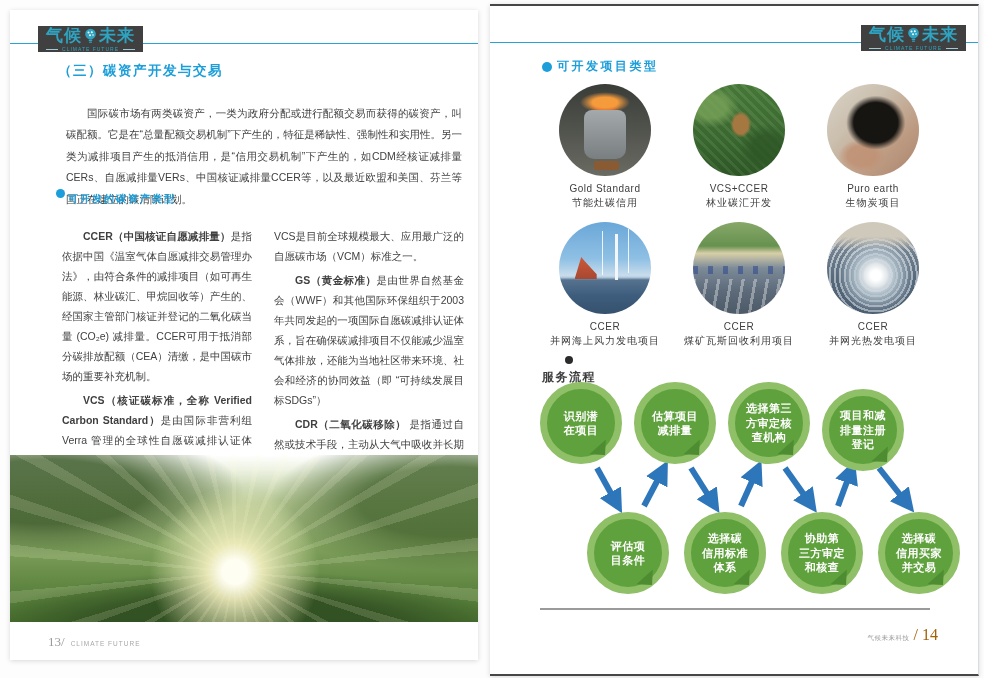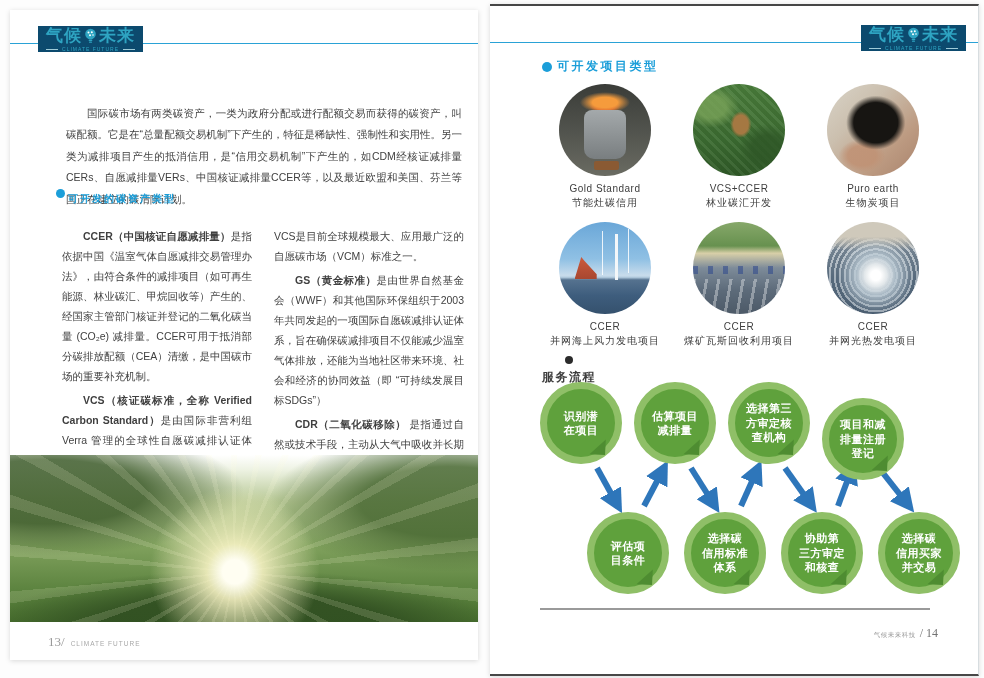--- a/index.html
+++ b/index.html
@@ -10,21 +10,21 @@
     color:#3f3f3f;
   }
   .page{position:absolute;background:#ffffff;box-shadow:0 1px 5px rgba(0,0,0,.15);}
   .page-left{left:10px;top:10px;width:468px;height:650px;}
   .page-right{left:490px;top:4px;width:488px;height:668px;border-top:2px solid #474747;border-bottom:2px solid #474747;border-right:1px solid #d7dde0;}
 
   
   .rule{position:absolute;left:0;right:0;height:1px;background:#2aa2d6;}
   .page-left .rule{top:33px;}
   .page-right .rule{top:36px;}
-  .logo{position:absolute;background:#0c4a6e;padding:0 8px;text-align:center;}
+  .logo{position:absolute;background:#404040;padding:0 8px;text-align:center;}
   .page-left .logo{left:28px;top:16px;}
   .page-right .logo{right:12px;top:19px;}
   .logo-main{display:flex;align-items:center;gap:2px;font-size:17px;font-weight:bold;color:#2ea4c2;letter-spacing:1px;line-height:20px;}
   .logo-sub{display:flex;align-items:center;justify-content:center;gap:4px;color:#2ea4c2;}
   .logo-sub i{display:block;width:12px;height:1px;background:#9fcbd8;}
   .logo-sub span{font-size:5px;letter-spacing:1px;font-style:normal;}
 
   
   .h1{position:absolute;left:48px;top:52px;font-size:13.5px;font-weight:bold;color:#1b9ed9;letter-spacing:1.5px;}
   .intro{position:absolute;left:48px;right:16px;top:82px;font-size:10.5px;line-height:21.5px;text-align:justify;text-indent:2em;margin-left:8px;}
@@ -101,21 +101,21 @@
     background:#5fa13c;border:7px solid #8fbf67;box-sizing:border-box;
     display:flex;align-items:center;justify-content:center;text-align:center;
     color:#fff;font-weight:bold;font-size:11px;line-height:14.5px;letter-spacing:.5px;
   }
   .fc span{white-space:pre-line;}
   .fc::after{content:"";position:absolute;bottom:-9px;right:-1px;width:0;height:0;
     border:11px solid transparent;border-top-color:#4e8c31;transform:rotate(-42deg);}
   .divider-r{position:absolute;left:50px;right:48px;top:602px;height:2px;background:#9a9a9a;}
   .footer-r{position:absolute;right:40px;top:620px;display:flex;align-items:baseline;gap:4px;color:#9a9a9a;}
   .footer-r .brand{font-size:6.5px;letter-spacing:.5px;}
-  .footer-r .num{font-size:12px;font-family:"Liberation Serif","DejaVu Serif",serif;color:#737373;}
+  .footer-r .num{font-size:16px;font-family:"Liberation Serif","DejaVu Serif",serif;color:#a16207;}
 </style>
 </head>
 <body>
 
 <div class="page page-left">
   <div class="rule"></div>
   <div class="logo">
     <div class="logo-main">
       <span>气候</span>
       <svg width="13" height="16" viewBox="0 0 13 16">
@@ -129,20 +129,21 @@
       </svg>
       <span>未来</span>
     </div>
     <div class="logo-sub">
       <i></i>
         <span>CLIMATE FUTURE</span>
         <i></i>
     </div>
   </div>
 
+  <div class="h1">（三）碳资产开发与交易</div>
   <p class="intro">国际碳市场有两类碳资产，一类为政府分配或进行配额交易而获得的碳资产，叫碳配额。它是在“总量配额交易机制”下产生的，特征是稀缺性、强制性和实用性。另一类为减排项目产生的抵消信用，是“信用交易机制”下产生的，如CDM经核证减排量CERs、自愿减排量VERs、中国核证减排量CCER等，以及最近欧盟和美国、芬兰等国正在建立的碳清除计划。</p>
 
   <div class="sec-head sh-assets">
     <span class="dot"></span>
     <span>可开发的碳资产类型</span>
   </div>
 
   <div class="cols">
     <div class="col">
       <p><b>CCER（中国核证自愿减排量）</b><span>是指依据中国《温室气体自愿减排交易管理办法》，由符合条件的减排项目（如可再生能源、林业碳汇、甲烷回收等）产生的、经国家主管部门核证并登记的二氧化碳当量 (CO₂e) 减排量。CCER可用于抵消部分碳排放配额（CEA）清缴，是中国碳市场的重要补充机制。</span></p>
@@ -256,21 +257,21 @@
       </div>
     <div class="fc" style="left:94px;top:0">
         <span>估算项目
 减排量</span>
       </div>
     <div class="fc" style="left:188px;top:0">
         <span>选择第三
 方审定核
 查机构</span>
       </div>
-    <div class="fc" style="left:282px;top:16px">
+    <div class="fc" style="left:282px;top:7px">
         <span>项目和减
 排量注册
 登记</span>
       </div>
     <div class="fc" style="left:47px;top:130px">
         <span>评估项
 目条件</span>
       </div>
     <div class="fc" style="left:144px;top:130px">
         <span>选择碳

